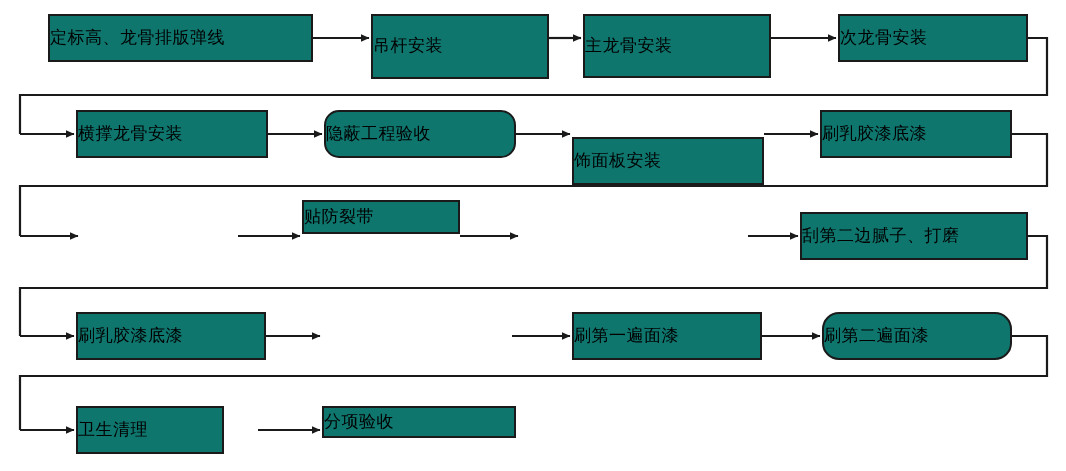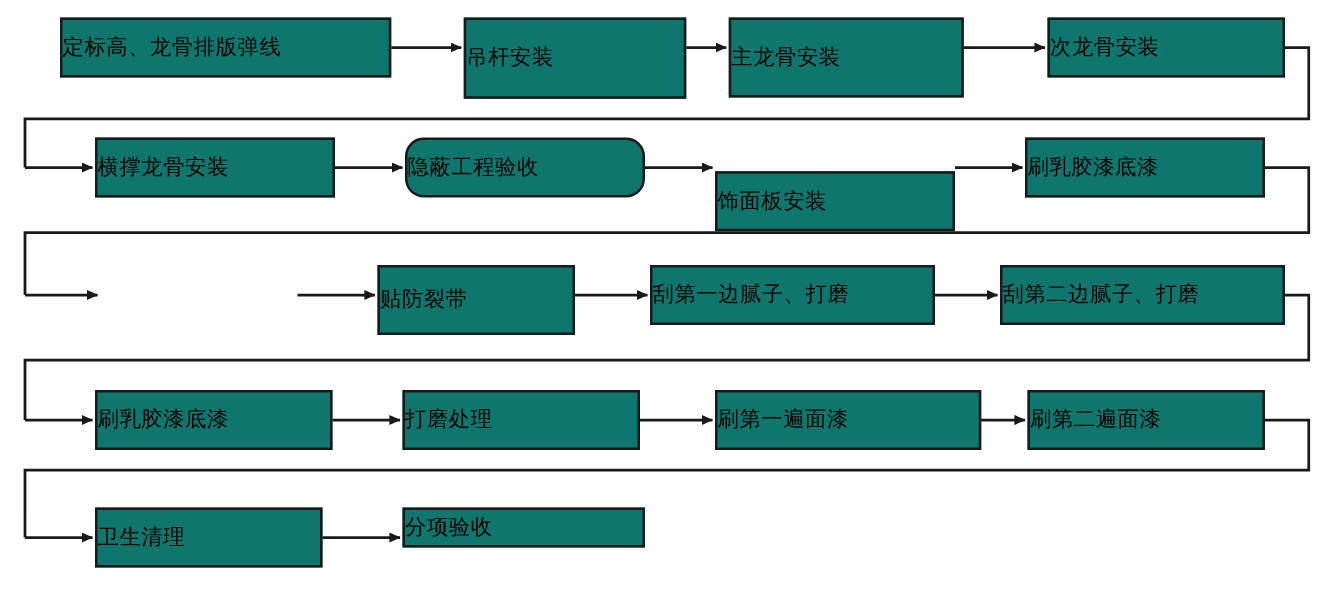--- a/index.html
+++ b/index.html
@@ -107,43 +107,37 @@
   <div class="node-box" style="left:324px;top:110px;width:192px;height:48px;border-radius:15px;">
     <span class="node-label">隐蔽工程验收</span>
   </div>
   <div class="node-box" style="left:572px;top:110px;width:192px;height:48px;margin-top:27px;">
     <span class="node-label">饰面板安装</span>
   </div>
   <div class="node-box" style="left:820px;top:110px;width:192px;height:48px;">
     <span class="node-label">刷乳胶漆底漆</span>
   </div>
 
-  <div class="node-box" style="left:302px;top:212px;width:158px;height:56px;">
+  <div class="node-box" style="left:302px;top:200px;width:158px;height:34px;">
     <span class="node-label">贴防裂带</span>
-  </div>
-  <div class="node-box" style="left:520px;top:212px;width:228px;height:48px;">
-    <span class="node-label">刮第一边腻子、打磨</span>
   </div>
   <div class="node-box" style="left:800px;top:212px;width:228px;height:48px;">
     <span class="node-label">刮第二边腻子、打磨</span>
   </div>
 
   <div class="node-box" style="left:76px;top:312px;width:190px;height:48px;">
     <span class="node-label">刷乳胶漆底漆</span>
   </div>
-  <div class="node-box" style="left:322px;top:312px;width:190px;height:48px;">
-    <span class="node-label">打磨处理</span>
-  </div>
-  <div class="node-box" style="left:572px;top:312px;width:213px;height:48px;">
+  <div class="node-box" style="left:572px;top:312px;width:190px;height:48px;">
     <span class="node-label">刷第一遍面漆</span>
   </div>
-  <div class="node-box" style="left:822px;top:312px;width:190px;height:48px;">
+  <div class="node-box" style="left:822px;top:312px;width:190px;height:48px;border-radius:17px;">
     <span class="node-label">刷第二遍面漆</span>
   </div>
 
-  <div class="node-box" style="left:76px;top:406px;width:182px;height:48px;">
+  <div class="node-box" style="left:76px;top:406px;width:148px;height:48px;">
     <span class="node-label">卫生清理</span>
   </div>
   <div class="node-box" style="left:322px;top:406px;width:194px;height:32px;">
     <span class="node-label">分项验收</span>
   </div>
 
 </div>
 
 </body></html>

